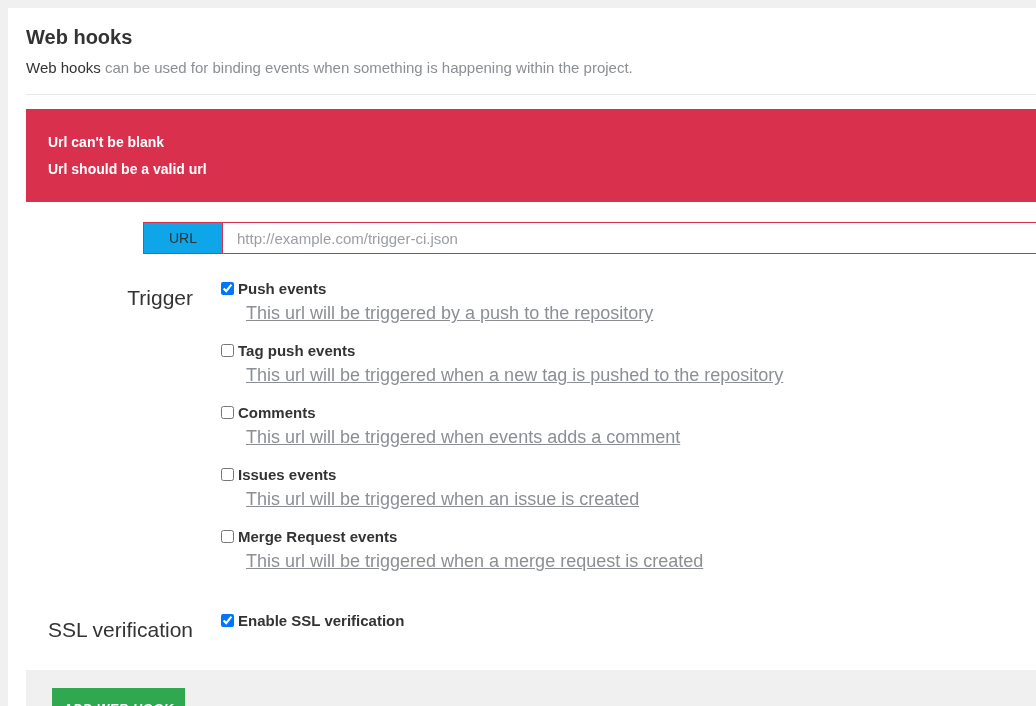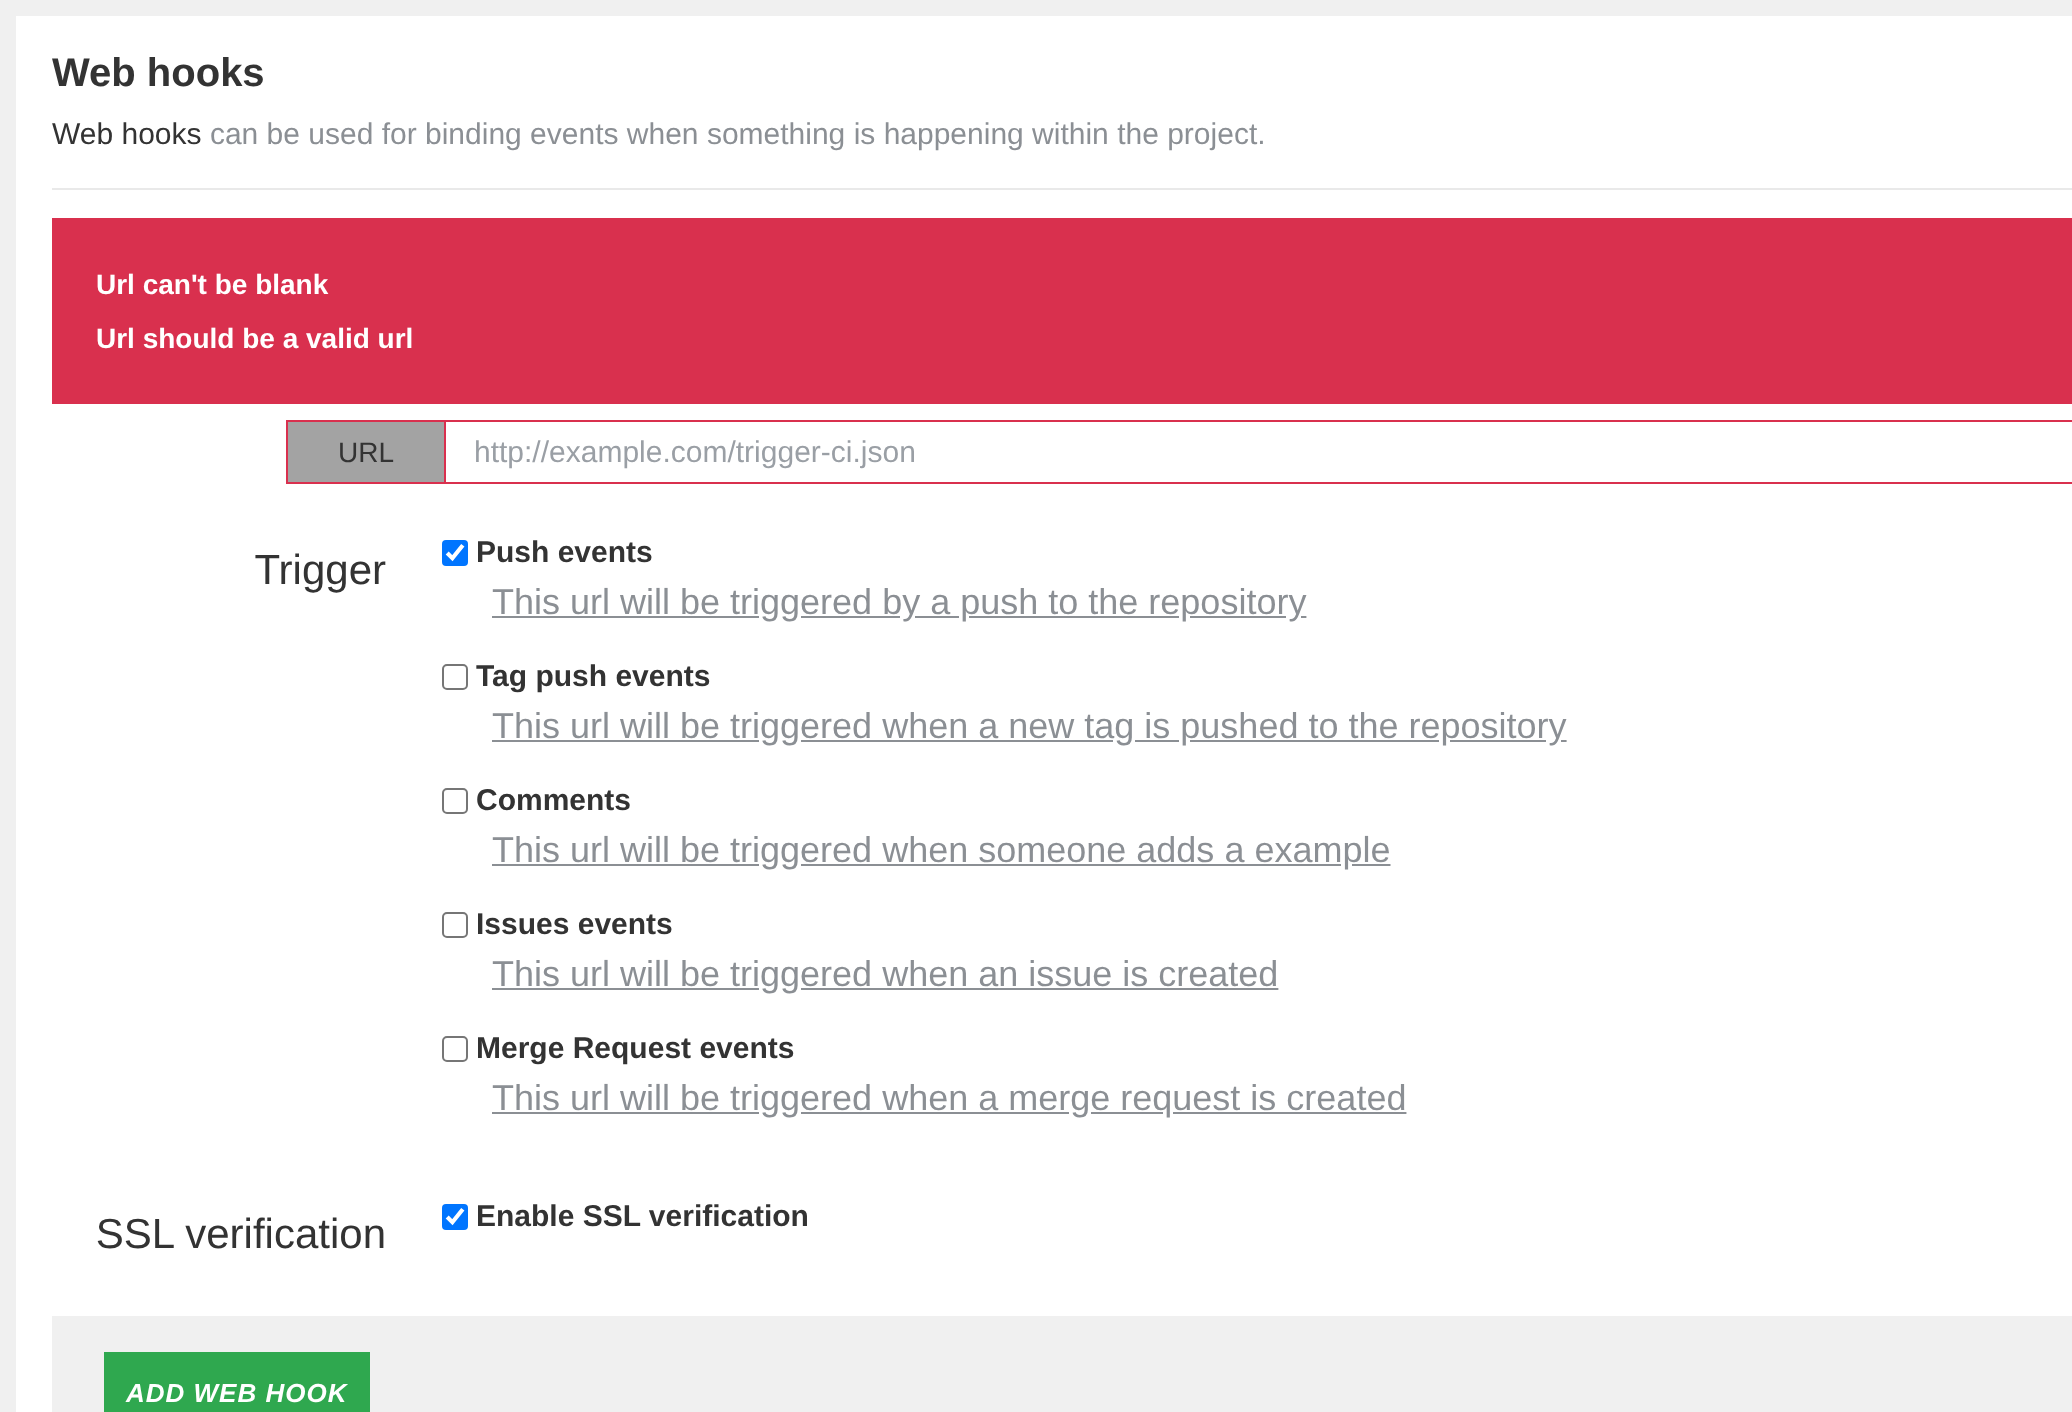--- a/index.html
+++ b/index.html
@@ -36,21 +36,21 @@
     }
     .divider {
       border: none;
       border-top: 1px solid #e9e9e9;
       margin: 0 0 14px 0;
     }
     .alert {
       background: #d9304e;
       color: #fff;
       padding: 20px 22px;
-      margin-bottom: 8px;
+      margin-bottom: 20px;
       font-size: 14px;
       font-weight: 600;
       line-height: 1.9;
     }
     .form-row {
       display: flex;
       align-items: flex-start;
       margin-bottom: 28px;
     }
     .form-label {
@@ -72,21 +72,21 @@
     }
     .url-label-box {
       width: 79px;
       border: 1px solid #d9304e;
       border-right: none;
       display: flex;
       align-items: center;
       justify-content: center;
       font-size: 14px;
       color: #333;
-      background: #a3a3a3;
+      background: #0ea5e9;
       margin-left: 117px;
     }
     .url-input {
       flex: 1;
       height: 32px;
       border: 1px solid #d9304e;
       border-right: none;
       padding: 0 14px;
       font-size: 15px;
       color: #333;
@@ -188,21 +188,21 @@
             <strong>Tag push events</strong>
           </div>
           <div class="trigger-desc">This url will be triggered when a new tag is pushed to the repository</div>
         </div>
 
         <div class="trigger-item">
           <div class="trigger-title">
             <input type="checkbox" style="">
             <strong>Comments</strong>
           </div>
-          <div class="trigger-desc">This url will be triggered when someone adds a example</div>
+          <div class="trigger-desc">This url will be triggered when events adds a comment</div>
         </div>
 
         <div class="trigger-item">
           <div class="trigger-title">
             <input type="checkbox" style="">
             <strong>Issues events</strong>
           </div>
           <div class="trigger-desc">This url will be triggered when an issue is created</div>
         </div>
 

